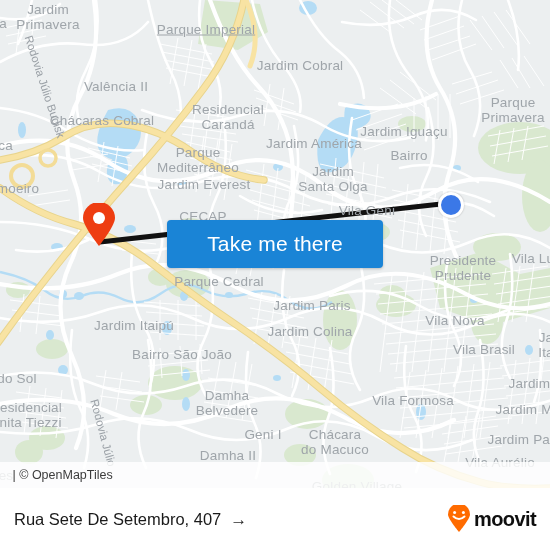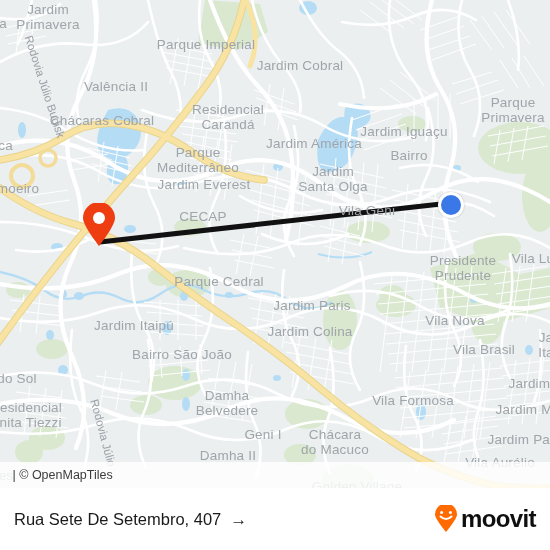--- a/index.html
+++ b/index.html
@@ -147,21 +147,21 @@
     font-size: 17px;
     line-height: 1;
   }
   #moovit-logo {
     display: flex;
     align-items: center;
     gap: 2px;
     flex-shrink: 0;
   }
   #moovit-wordmark {
-    font-size: 24px;
+    font-size: 20px;
     font-weight: bold;
     color: #0f0f0f;
     letter-spacing: -0.6px;
   }
 </style>
 </head>
 <body>
 
 <div id="map-container">
 
@@ -396,21 +396,21 @@
         <path d="M246 0 q16 36 4 66" stroke="#f8e3a3" stroke-width="5"></path>
       </g>
 
       <path d="M100 242 L441 204" stroke="#111111" stroke-width="5" fill="none" stroke-linecap="round"></path>
     </g>
   </svg>
 
   <div id="place-labels">
       <div class="place-label sz-l" style="left: 48px; top: 17px;">Jardim
 Primavera</div>
-      <div class="place-label sz-l" style="left: 206px; top: 44px;">Parque Imperial</div>
+      <div class="place-label sz-l" style="left: 206px; top: 29px; text-decoration: underline;">Parque Imperial</div>
       <div class="place-label sz-l" style="left: 300px; top: 65px;">Jardim Cobral</div>
       <div class="place-label sz-l" style="left: 513px; top: 110px;">Parque
 Primavera</div>
       <div class="place-label sz-l" style="left: 116px; top: 86px;">Valência II</div>
       <div class="place-label sz-l" style="left: 228px; top: 117px;">Residencial
 Carandá</div>
       <div class="place-label sz-l" style="left: 102px; top: 120px;">Chácaras Cobral</div>
       <div class="place-label sz-l" style="left: 314px; top: 143px;">Jardim América</div>
       <div class="place-label sz-l" style="left: 404px; top: 131px;">Jardim Iguaçu</div>
       <div class="place-label sz-l" style="left: 409px; top: 155px;">Bairro</div>
@@ -457,20 +457,21 @@
   <div class="road-label" style="left:34px; top:34px; transform: rotate(72deg); transform-origin: left top;">Rodovia Júlio Budisk</div>
   <div class="road-label" style="left:100px; top:398px; transform: rotate(75deg); transform-origin: left top;">Rodovia Júlio</div>
 
   <svg id="origin-marker" viewBox="0 0 34 44">
     <path d="M17 43 C17 43 33 23 33 15 A16 16 0 1 0 1 15 C1 23 17 43 17 43 Z" fill="#ee3d11"></path>
     <circle cx="17" cy="15" r="6" fill="#ffffff"></circle>
   </svg>
 
   <div id="dest-marker"></div>
 
+  <button id="take-me-there-button">Take me there</button>
 
   <div id="attribution-bar">
     <span class="attr-text"> | </span>
     <span class="attr-text">© OpenMapTiles</span>
   </div>
 </div>
 
 <div id="footer">
   <div id="trip-summary">
     <span class="trip-endpoint">Rua Sete De Setembro, 407</span>

